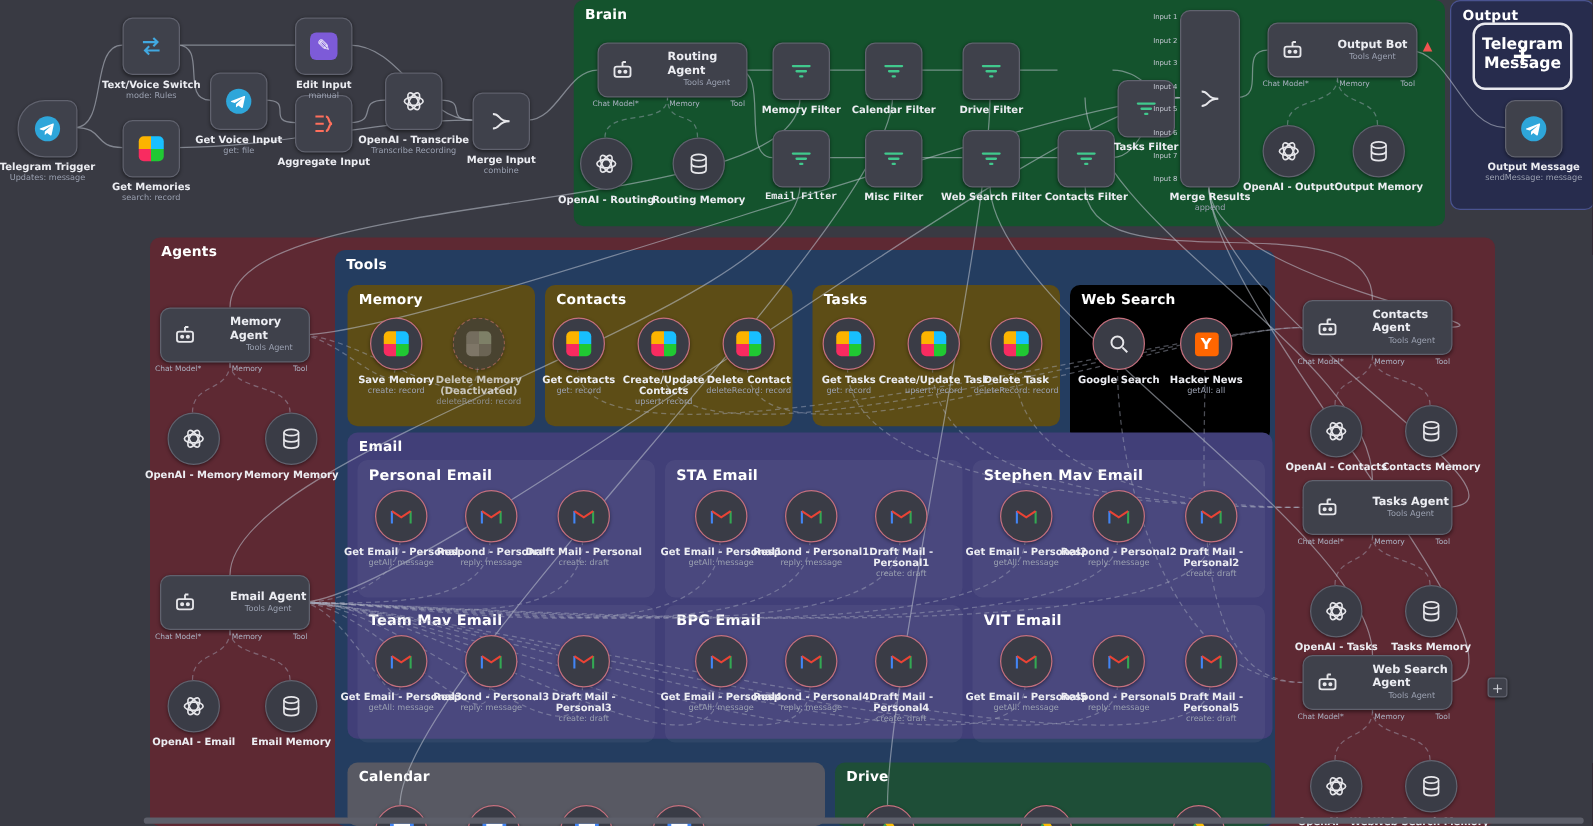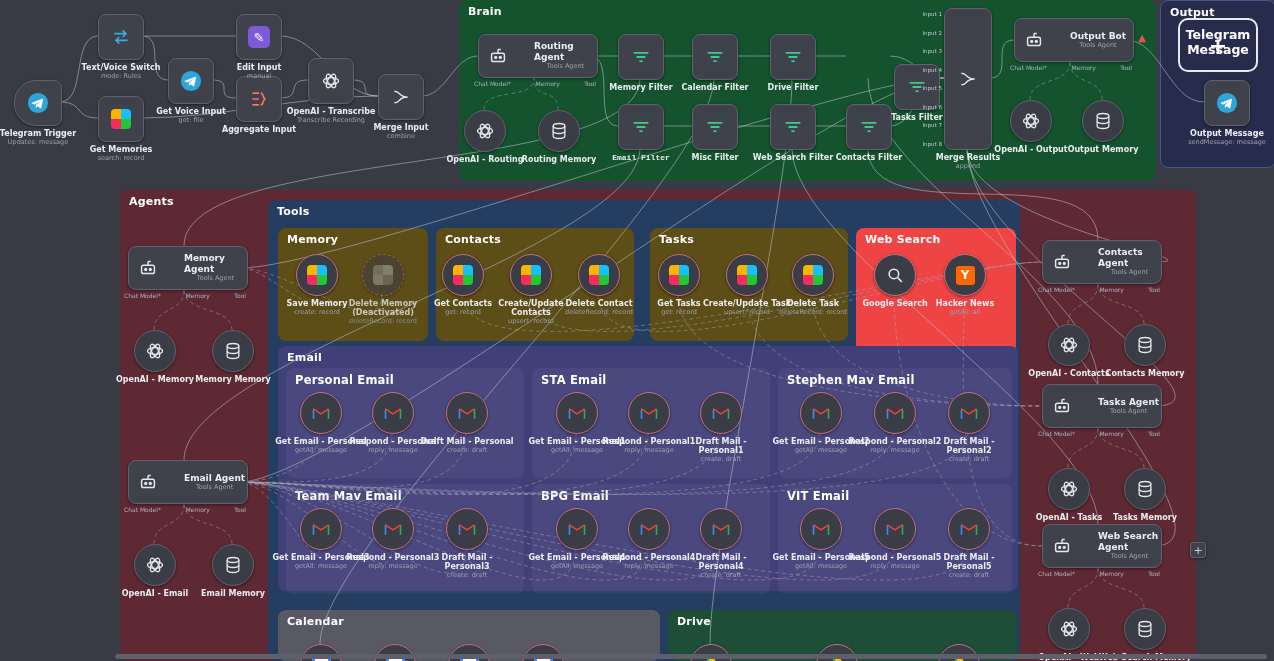--- a/index.html
+++ b/index.html
@@ -66,21 +66,21 @@
       </div>
       <div class="group" style="left: 278px; top: 228px; width: 150px; height: 113px; background: rgb(93, 77, 22);">
         <span class="group-label">Memory</span>
       </div>
       <div class="group" style="left: 436px; top: 228px; width: 198px; height: 113px; background: rgb(93, 77, 22);">
         <span class="group-label">Contacts</span>
       </div>
       <div class="group" style="left: 650px; top: 228px; width: 198px; height: 113px; background: rgb(93, 77, 22);">
         <span class="group-label">Tasks</span>
       </div>
-      <div class="group" style="left: 856px; top: 228px; width: 160px; height: 125px; background: #ef4444;">
+      <div class="group" style="left: 856px; top: 228px; width: 160px; height: 125px; background: #000000;">
         <span class="group-label">Web Search</span>
       </div>
       <div class="group" style="left: 278px; top: 346px; width: 740px; height: 245px; background: rgb(65, 63, 120);">
         <span class="group-label">Email</span>
       </div>
       <div class="group" style="left: 286px; top: 368px; width: 238px; height: 110px; background: rgba(255, 255, 255, 0.05);">
         <span class="group-label panel-label">Personal Email</span>
       </div>
       <div class="group" style="left: 532px; top: 368px; width: 238px; height: 110px; background: rgba(255, 255, 255, 0.05);">
         <span class="group-label panel-label">STA Email</span>

